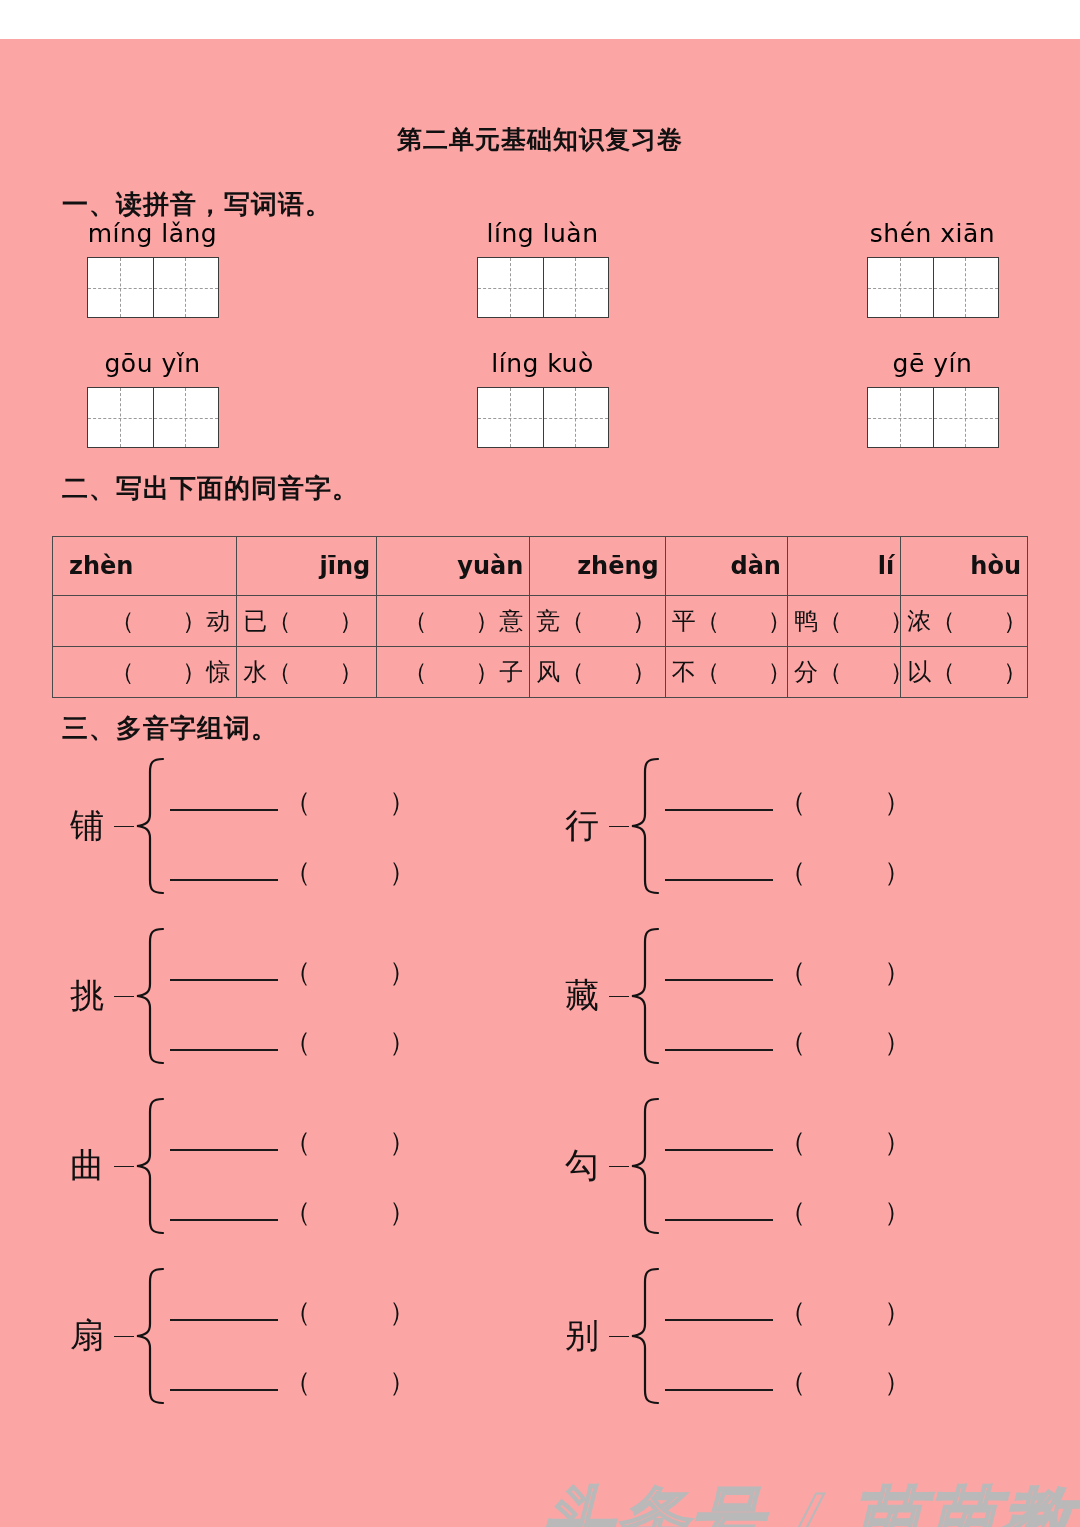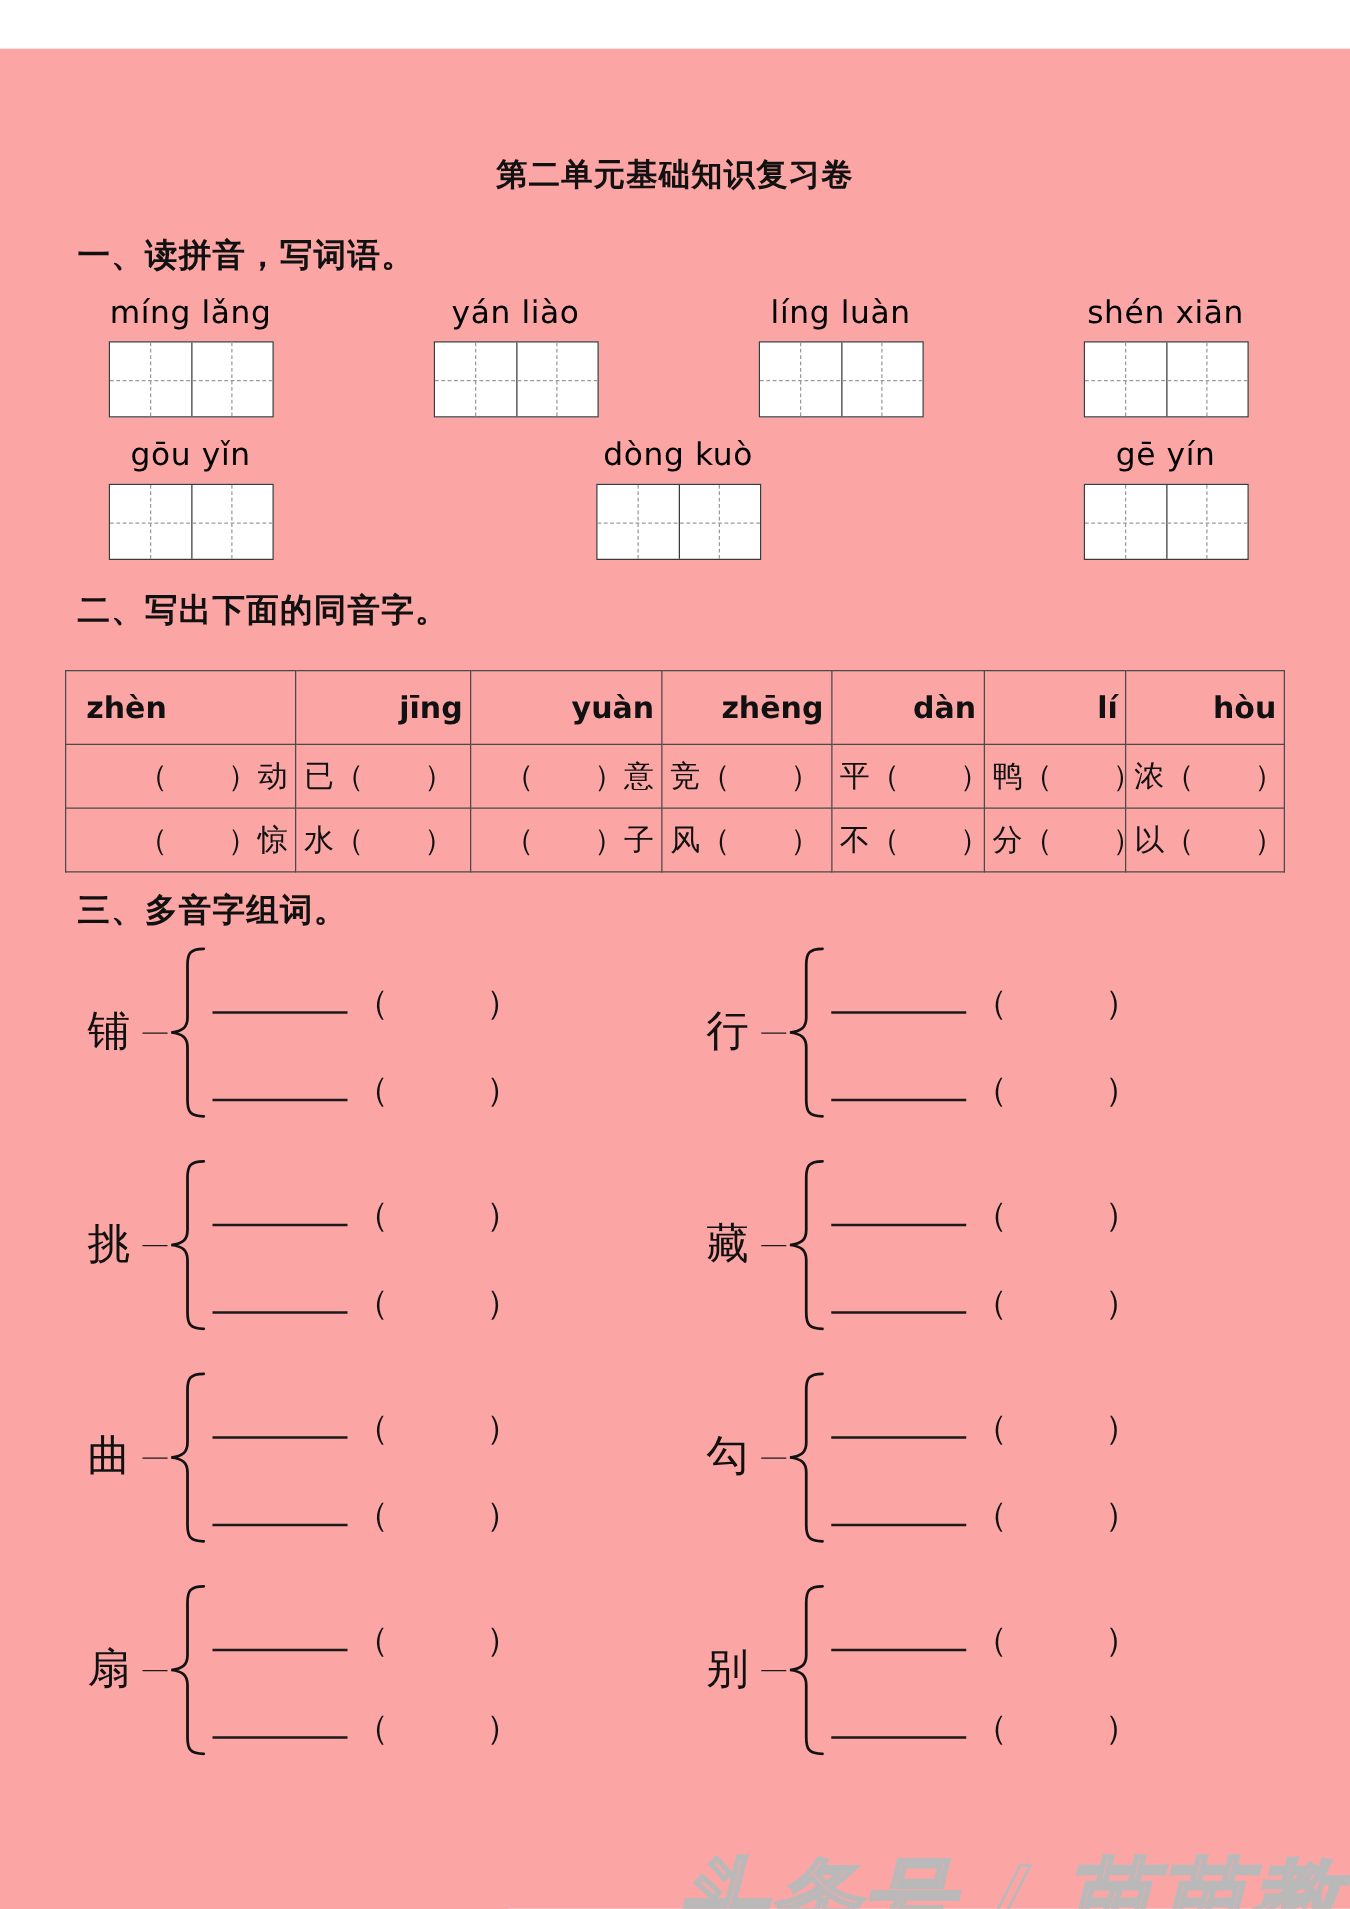--- a/index.html
+++ b/index.html
@@ -50,21 +50,21 @@
   #sec1-heading { top: 148px; }
   #sec2-heading { top: 432px; }
   #sec3-heading { top: 672px; }
 
   
   .pinyin-grid {
     position: absolute;
     left: 60px;
     width: 965px;
   }
-  #pinyin-row-1 { top: 196px; }
+  #pinyin-row-1 { top: 180px; }
   #pinyin-row-2 { top: 310px; }
 
   .pinyin-row {
     display: flex;
     justify-content: space-between;
     align-items: flex-start;
   }
   .pinyin-cell {
     width: 185px;
     display: flex;
@@ -257,29 +257,20 @@
       <div class="pinyin-cell">
         <div class="pinyin-text">míng  lǎng</div>
         <div class="tzg">
           <div class="v-mid"></div>
           <div class="h-dash"></div>
           <div class="v-dash-a"></div>
           <div class="v-dash-b"></div>
         </div>
       </div>
       <div class="pinyin-cell">
-        <div class="pinyin-text">yán liào</div>
-        <div class="tzg">
-          <div class="v-mid"></div>
-          <div class="h-dash"></div>
-          <div class="v-dash-a"></div>
-          <div class="v-dash-b"></div>
-        </div>
-      </div>
-      <div class="pinyin-cell">
         <div class="pinyin-text">líng  luàn</div>
         <div class="tzg">
           <div class="v-mid"></div>
           <div class="h-dash"></div>
           <div class="v-dash-a"></div>
           <div class="v-dash-b"></div>
         </div>
       </div>
       <div class="pinyin-cell">
         <div class="pinyin-text">shén xiān</div>
@@ -295,21 +286,21 @@
       <div class="pinyin-cell">
         <div class="pinyin-text">gōu yǐn</div>
         <div class="tzg">
           <div class="v-mid"></div>
           <div class="h-dash"></div>
           <div class="v-dash-a"></div>
           <div class="v-dash-b"></div>
         </div>
       </div>
       <div class="pinyin-cell">
-        <div class="pinyin-text">dòng kuò</div>
+        <div class="pinyin-text">líng kuò</div>
         <div class="tzg">
           <div class="v-mid"></div>
           <div class="h-dash"></div>
           <div class="v-dash-a"></div>
           <div class="v-dash-b"></div>
         </div>
       </div>
       <div class="pinyin-cell">
         <div class="pinyin-text">gē  yín</div>
         <div class="tzg">

